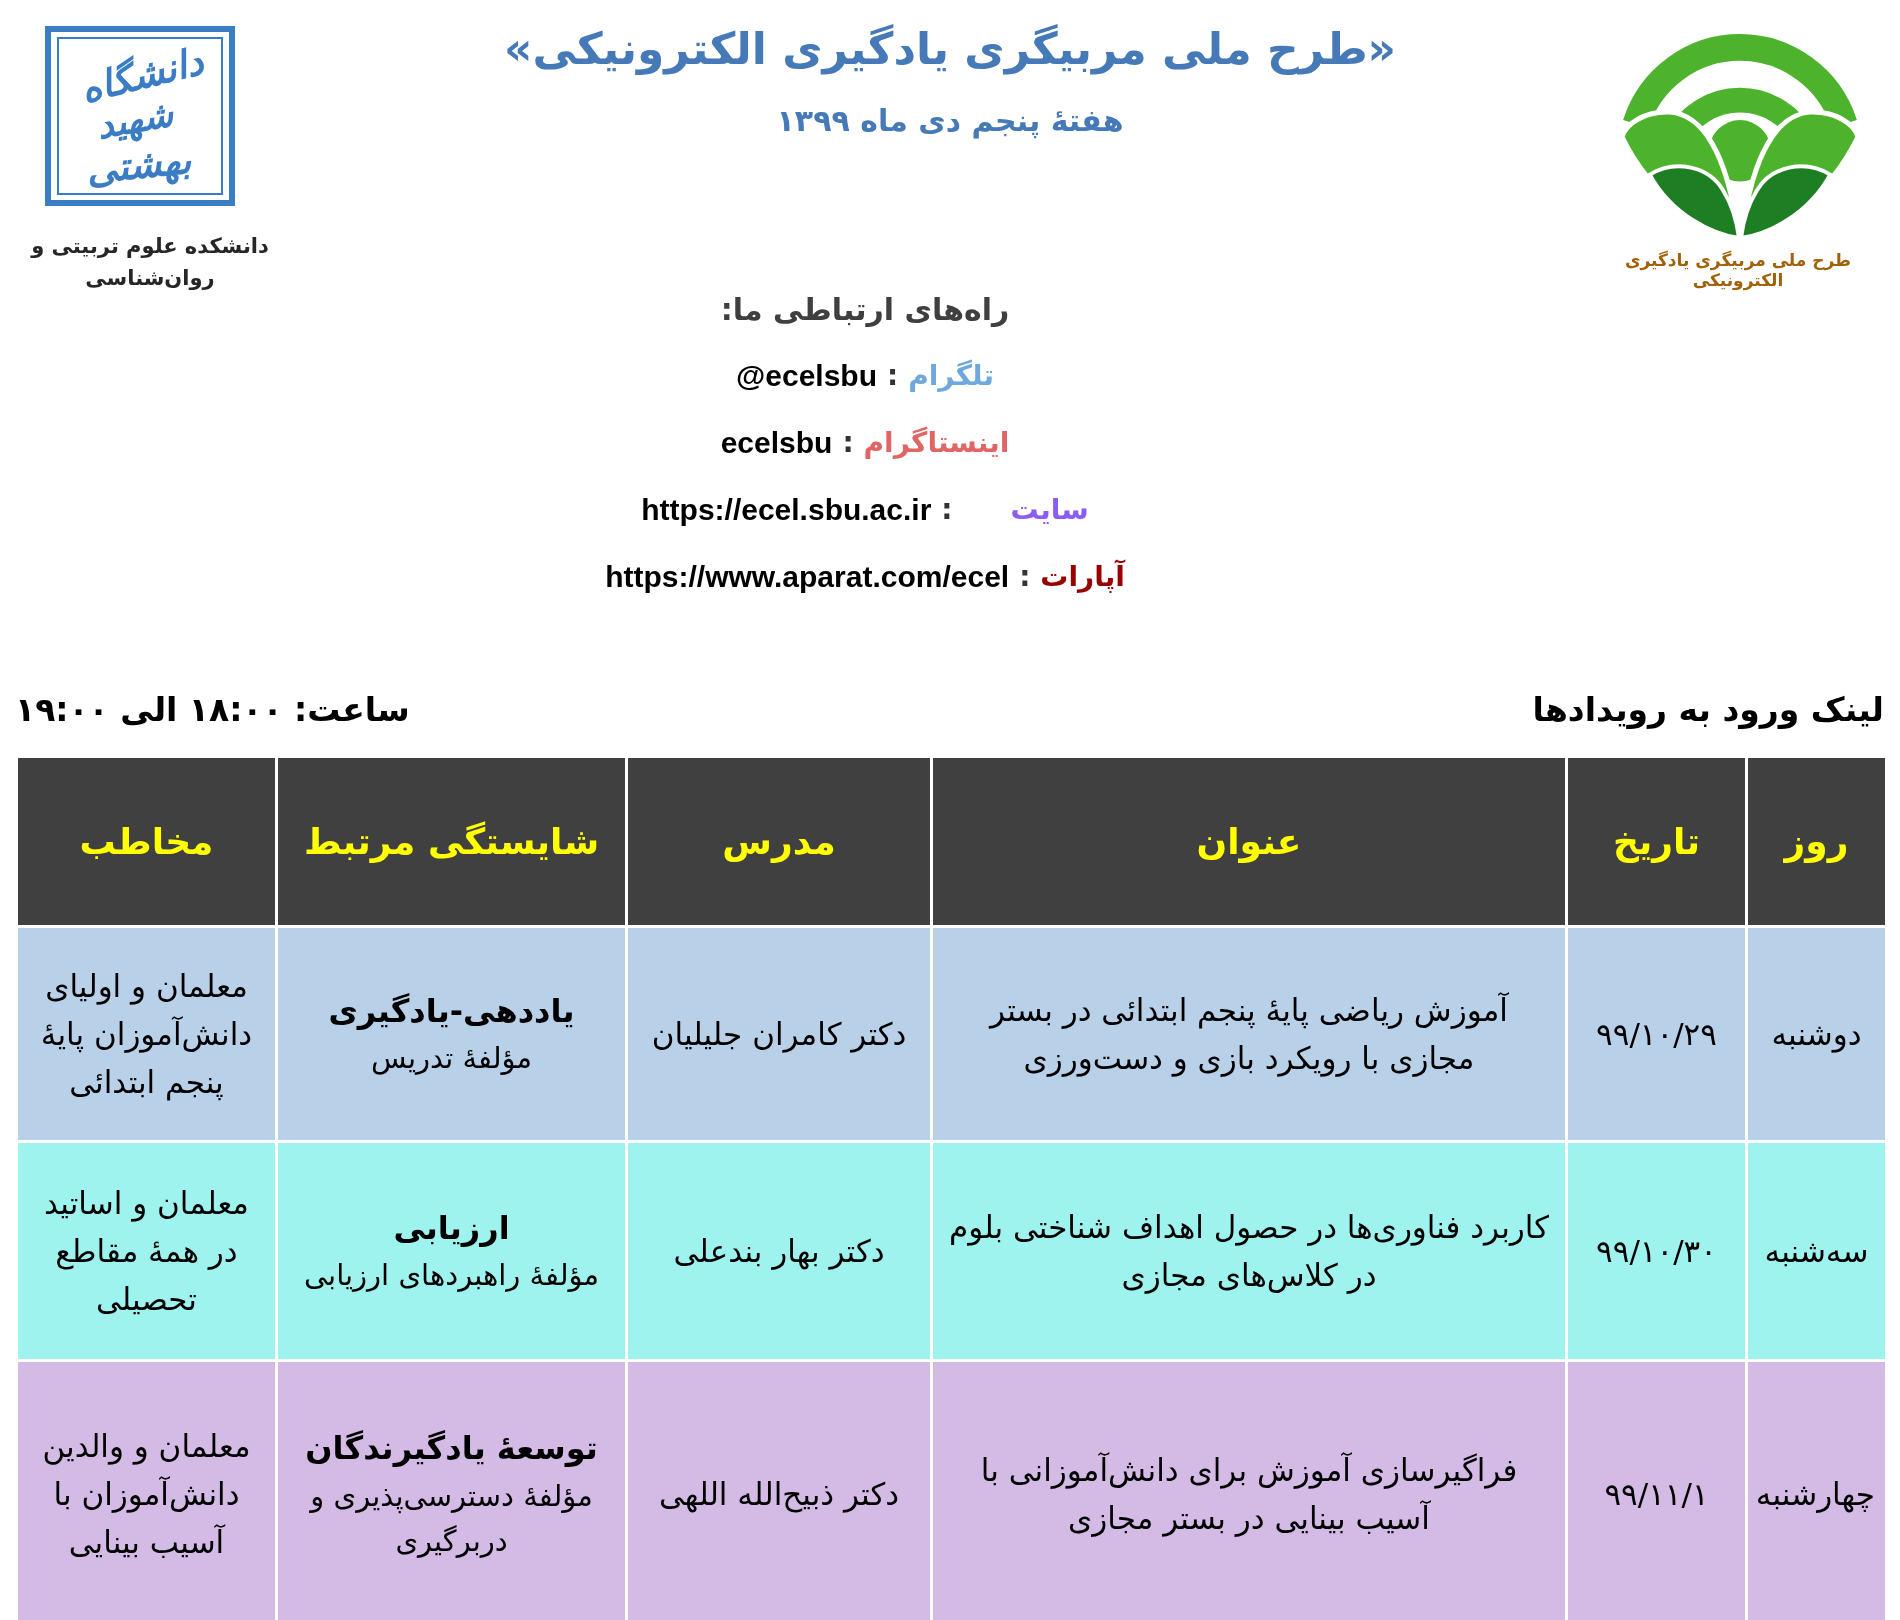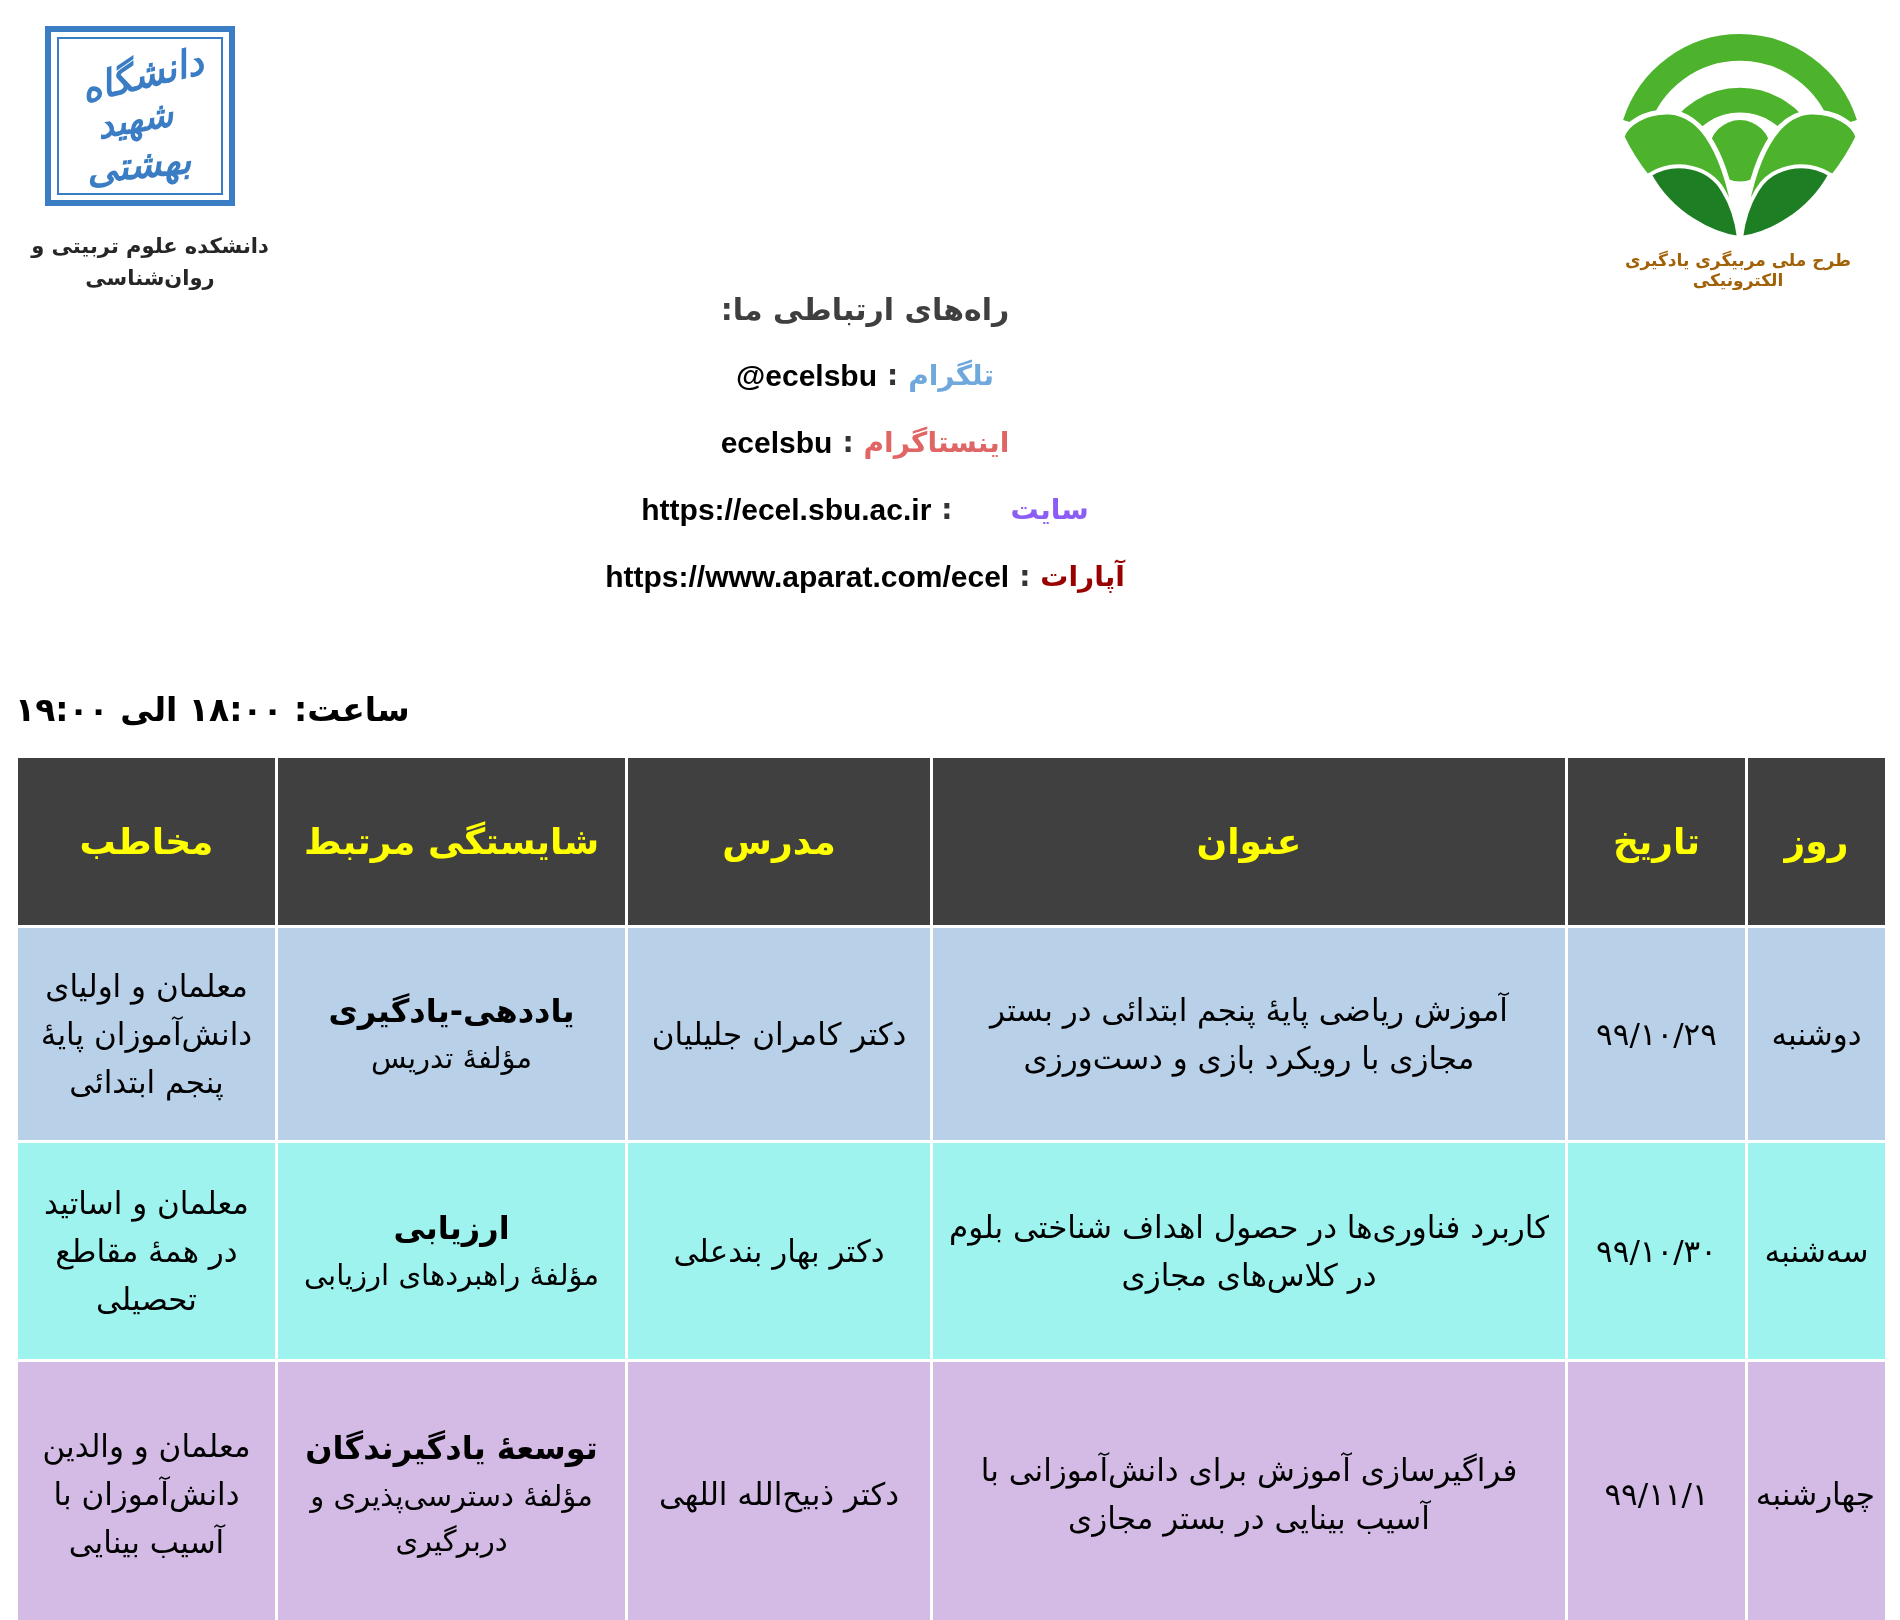--- a/index.html
+++ b/index.html
@@ -66,20 +66,24 @@
         <text x="100" y="62" font-size="38" transform="rotate(-14 100 62)">دانشگاه</text>
         <text x="92" y="106" font-size="36" transform="rotate(-10 92 106)">شهید</text>
         <text x="95" y="152" font-size="38" transform="rotate(-6 95 152)">بهشتی</text>
       </g>
     </svg>
   </div>
   <div class="sbu-caption">
     <div>دانشکده علوم تربیتی و روان‌شناسی</div>
   </div>
 
+  <div class="title-block">
+    <div class="main-title">«طرح ملی مربیگری یادگیری الکترونیکی»</div>
+    <div class="subtitle">هفتهٔ پنجم دی ماه ۱۳۹۹</div>
+  </div>
 
   <div class="contact-block">
     <div class="contact-heading">راه‌های ارتباطی ما:</div>
     <div class="contact-line">
       <span class="contact-label c-telegram">تلگرام</span>
         <span class="contact-colon">:</span>
       <span class="contact-value">@ecelsbu</span>
     </div>
     <div class="contact-line">
       <span class="contact-label c-instagram">اینستاگرام</span>
@@ -108,20 +112,21 @@
       <path d="M 144,230 C 116,226 76,206 54,166 C 80,150 114,158 128,182 C 138,198 142,214 144,230 Z" fill="#1e7e23" stroke="#ffffff" stroke-width="4"></path>
 
       <g transform="translate(290,0) scale(-1,1)">
         <path d="M 143,226 C 108,218 58,194 26,128 C 30,114 50,102 74,103 C 106,105 132,142 143,226 Z" fill="#4db32c" stroke="#ffffff" stroke-width="5"></path>
         <path d="M 144,230 C 116,226 76,206 54,166 C 80,150 114,158 128,182 C 138,198 142,214 144,230 Z" fill="#1e7e23" stroke="#ffffff" stroke-width="4"></path>
       </g>
     </svg>
   </div>
   <div class="project-caption">طرح ملی مربیگری یادگیری الکترونیکی</div>
 
+  <div class="link-label">لینک ورود به رویدادها</div>
   <div class="link-time">ساعت: ۱۸:۰۰ الی ۱۹:۰۰</div>
 
   <div class="schedule">
     <table>
       <colgroup>
         <col style="width:140px">
           <col style="width:180px">
           <col style="width:635px">
         <col style="width:305px">
           <col style="width:350px">

